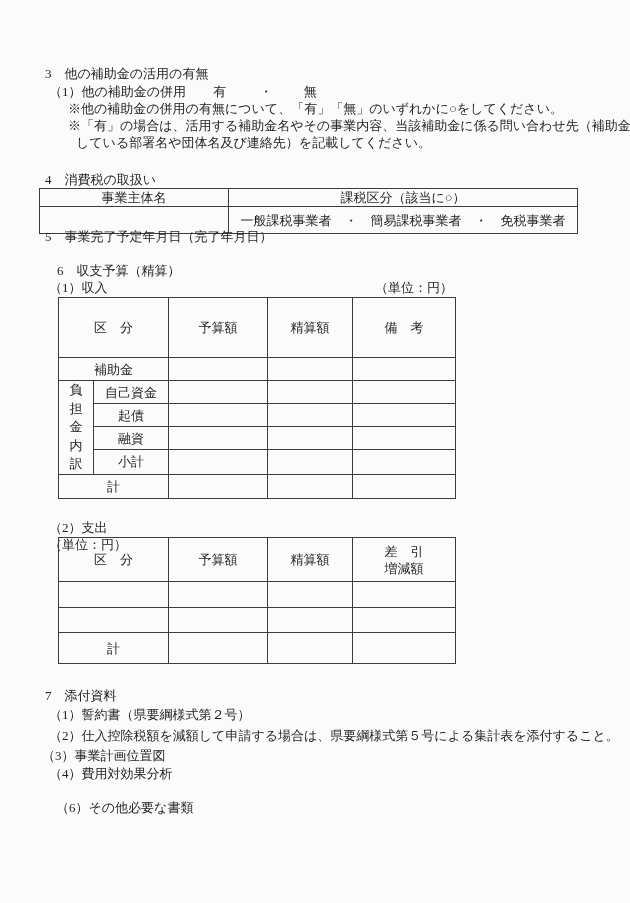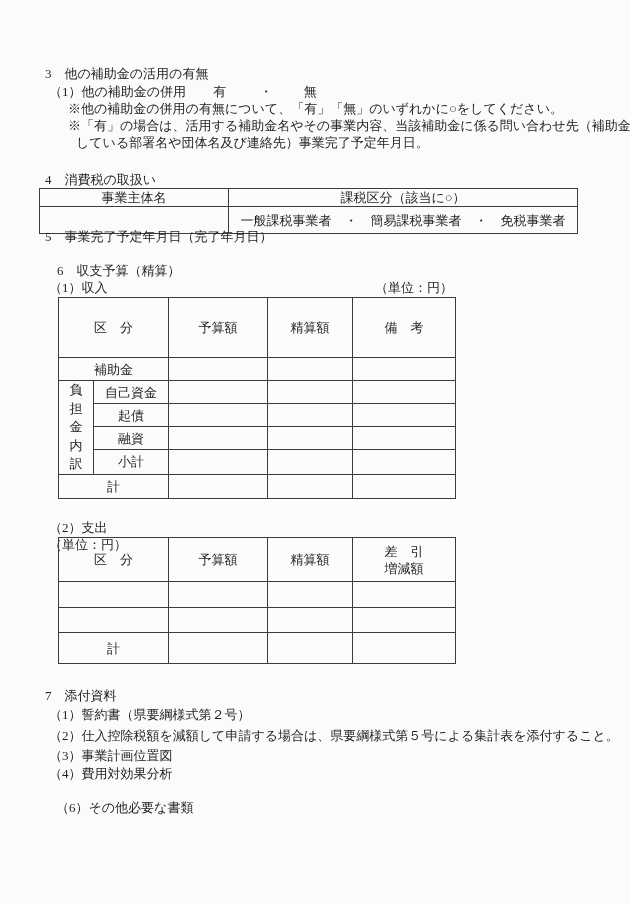--- a/index.html
+++ b/index.html
@@ -54,21 +54,21 @@
 
   <div class="abs" style="left:49px;top:83px;">
     <span>（1）他の補助金の併用</span>
     <span class="opt" style="margin-left:24px;">有</span>
     <span class="opt" style="margin-left:30px;">・</span>
     <span class="opt" style="margin-left:28px;">無</span>
   </div>
 
   <div class="abs" style="left:68px;top:100px;">※他の補助金の併用の有無について、「有」「無」のいずれかに○をしてください。</div>
   <div class="abs" style="left:68px;top:117px;">※「有」の場合は、活用する補助金名やその事業内容、当該補助金に係る問い合わせ先（補助金を所管</div>
-  <div class="abs" style="left:76px;top:134px;">している部署名や団体名及び連絡先）事業完了予定年月日。</div>
+  <div class="abs" style="left:76px;top:134px;">している部署名や団体名及び連絡先）を記載してください。</div>
 
   <div class="abs" style="left:45px;top:171px;">4　消費税の取扱い</div>
 
   <table class="t abs" style="left:39px;top:188px;width:538px;">
     <colgroup>
         <col style="width:189px">
         <col style="width:349px">
       </colgroup>
     <tbody>
         <tr style="height:17px;">
@@ -188,17 +188,17 @@
       <td></td>
       <td></td>
     </tr>
   </tbody>
     </table>
 
   <div class="abs" style="left:45px;top:687px;">7　添付資料</div>
 
   <div class="abs" style="left:49px;top:706px;">（1）誓約書（県要綱様式第２号）</div>
   <div class="abs" style="left:49px;top:727px;">（2）仕入控除税額を減額して申請する場合は、県要綱様式第５号による集計表を添付すること。</div>
-  <div class="abs" style="left:49px;top:747px;">（3）事業計画位置図</div>
+  <div class="abs" style="left:42px;top:747px;">（3）事業計画位置図</div>
   <div class="abs" style="left:49px;top:765px;">（4）費用対効果分析</div>
   <div class="abs" style="left:49px;top:799px;margin-left:7px;">（6）その他必要な書類</div>
 
 </div>
 
 </body></html>

